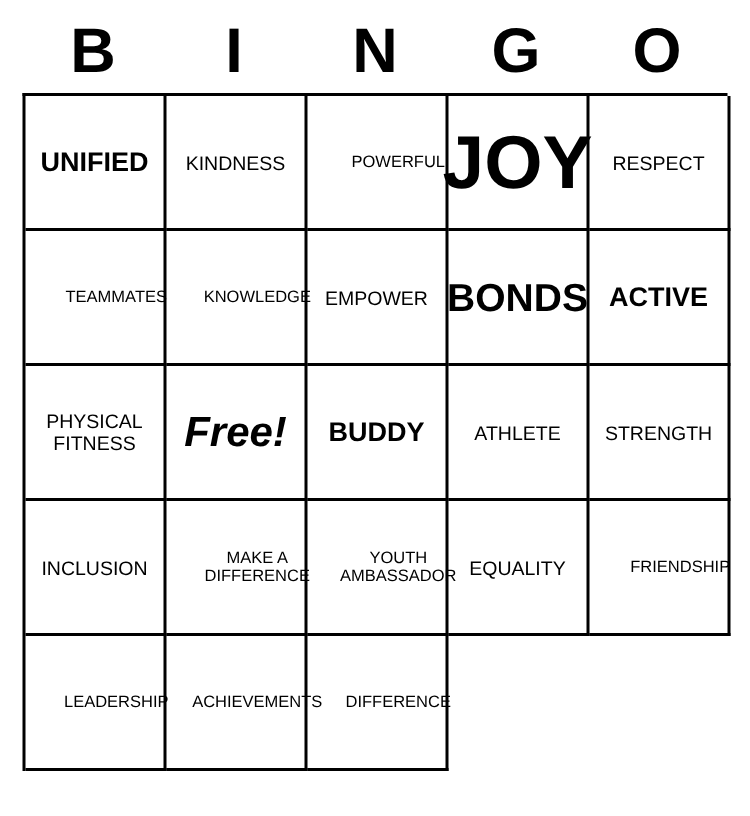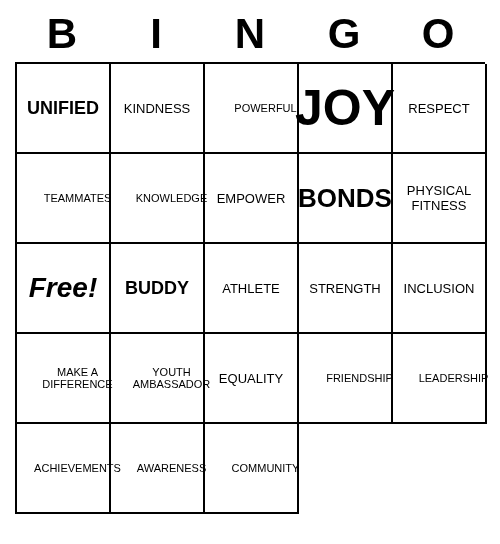--- a/index.html
+++ b/index.html
@@ -127,20 +127,23 @@
     <div class="bingo-cell">
       <span class="cell-text size-small">KNOWLEDGE</span>
     </div>
     <div class="bingo-cell">
       <span class="cell-text size-normal">EMPOWER</span>
     </div>
     <div class="bingo-cell">
       <span class="cell-text size-xlarge">BONDS</span>
     </div>
     <div class="bingo-cell">
+      <span class="cell-text size-large">ACTIVE</span>
+    </div>
+    <div class="bingo-cell">
       <span class="cell-text size-normal">PHYSICAL FITNESS</span>
     </div>
     <div class="bingo-cell">
       <span class="cell-text size-free">Free!</span>
     </div>
     <div class="bingo-cell">
       <span class="cell-text size-large">BUDDY</span>
     </div>
     <div class="bingo-cell">
       <span class="cell-text size-normal">ATHLETE</span>
@@ -163,18 +166,15 @@
     <div class="bingo-cell">
       <span class="cell-text size-small">FRIENDSHIP</span>
     </div>
     <div class="bingo-cell">
       <span class="cell-text size-small">LEADERSHIP</span>
     </div>
     <div class="bingo-cell">
       <span class="cell-text size-small">ACHIEVEMENTS</span>
     </div>
     <div class="bingo-cell">
-      <span class="cell-text size-small">AWARENESS</span>
-    </div>
-    <div class="bingo-cell">
-      <span class="cell-text size-small">COMMUNITY</span>
+      <span class="cell-text size-small">DIFFERENCE</span>
     </div>
   </div>
 
 </body></html>

